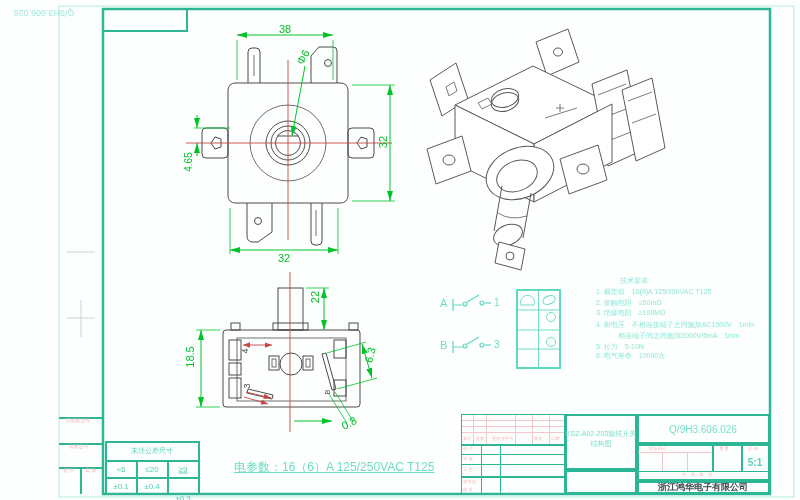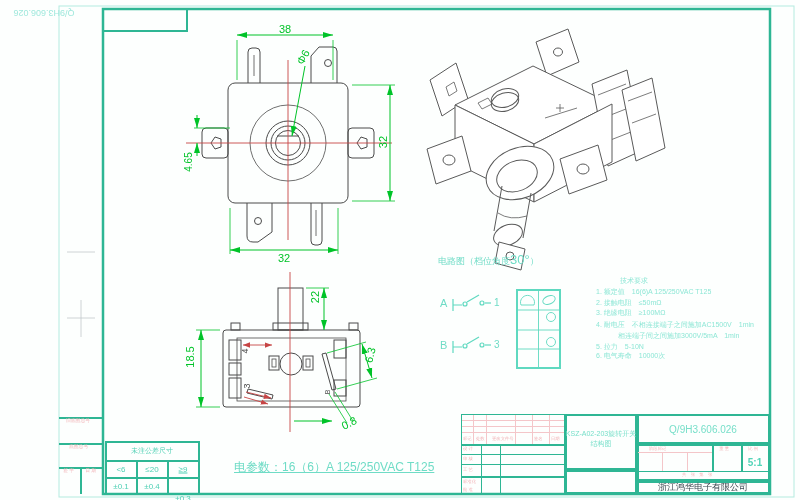--- a/index.html
+++ b/index.html
@@ -214,23 +214,20 @@
 <div class="txt dim" style="left:284px;top:258px;transform:translate(-50%,-50%);">32</div>
 
 <div class="txt dim rot" style="left:315px;top:297px;transform:translate(-50%,-50%) rotate(-90deg);">22</div>
 <div class="txt dim rot" style="left:190px;top:357px;transform:translate(-50%,-50%) rotate(-90deg);">18.5</div>
 <div class="txt dim rot" style="left:370px;top:355px;transform:translate(-50%,-50%) rotate(-75deg);">6.3</div>
 <div class="txt dim rot" style="left:349px;top:423px;transform:translate(-50%,-50%) rotate(-27deg);">0.8</div>
 <div class="txt dark rot" style="left:245px;top:351px;transform:translate(-50%,-50%) rotate(-90deg);">4</div>
 <div class="txt dark rot" style="left:247px;top:386px;transform:translate(-50%,-50%) rotate(-90deg);">3</div>
 <div class="txt dark rot" style="left:327px;top:392px;font-size:7px;transform:translate(-50%,-50%) rotate(-90deg);">B</div>
 
-<div class="txt" style="left:438px;top:252px;color:#6fdcc6;font-size:9px;">
-  <span>电路图（档位角度</span><span style="font-size:13px;">30°</span><span>）</span>
-</div>
 <div class="txt" style="left:440px;top:297px;color:#6fdcc6;font-size:11px;">A</div>
 <div class="txt" style="left:494px;top:297px;color:#6fdcc6;font-size:10px;">1</div>
 <div class="txt" style="left:440px;top:339px;color:#6fdcc6;font-size:11px;">B</div>
 <div class="txt" style="left:494px;top:339px;color:#6fdcc6;font-size:10px;">3</div>
 
 <div class="txt tech" style="left:620px;top:276px;">技术要求</div>
 <div class="txt tech" style="left:596px;top:287px;">1. 额定值　16(6)A 125/250VAC T125</div>
 <div class="txt tech" style="left:596px;top:298px;">2. 接触电阻　≤50mΩ</div>
 <div class="txt tech" style="left:596px;top:308px;">3. 绝缘电阻　≥100MΩ</div>
 <div class="txt tech" style="left:596px;top:320px;">4. 耐电压　不相连接端子之间施加AC1500V　1min</div>
@@ -311,16 +308,16 @@
   <div class="pvline" style="left:662px;top:452px;height:19px;"></div>
   <div class="pvline" style="left:687px;top:452px;height:19px;"></div>
   <div class="phline" style="left:638px;top:452px;width:74px;"></div>
   <div class="txt pink" style="left:661px;top:446px;transform:translate(-50%,0) scale(0.72);">阶段标记</div>
   <div class="txt pink" style="left:726px;top:446px;transform:translate(-50%,0) scale(0.72);">重 量</div>
   <div class="txt pink" style="left:755px;top:446px;transform:translate(-50%,0) scale(0.72);">比 例</div>
   <div class="txt" style="left:755px;top:462px;color:#52d4b8;font-size:10px;font-weight:bold;transform:translate(-50%,-50%);">5:1</div>
   <div class="txt pink" style="left:703px;top:476px;transform:translate(-50%,-50%) scale(0.72);">共　张　第　张</div>
 
   <div class="box" style="left:637px;top:481px;width:133px;height:13px;"></div>
-  <div class="txt" style="left:703px;top:487px;color:#3c4850;font-size:9px;font-weight:normal;transform:translate(-50%,-50%);">浙江鸿华电子有限公司</div>
+  <div class="txt" style="left:703px;top:487px;color:#3c4850;font-size:9px;font-weight:bold;transform:translate(-50%,-50%);">浙江鸿华电子有限公司</div>
 </div>
 
 </div>
 
 </body></html>

